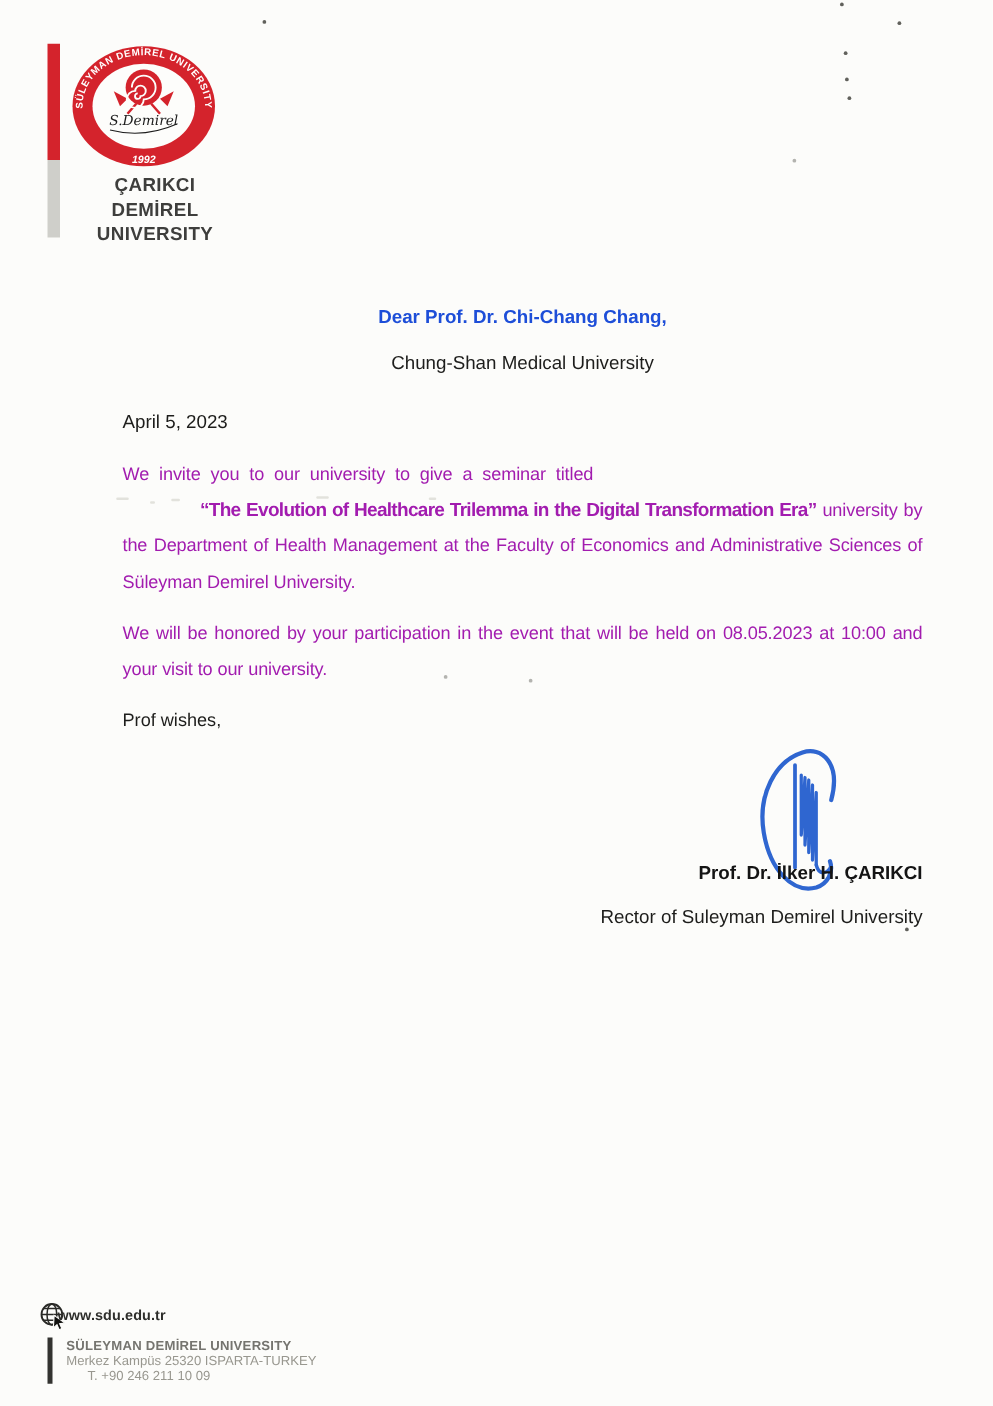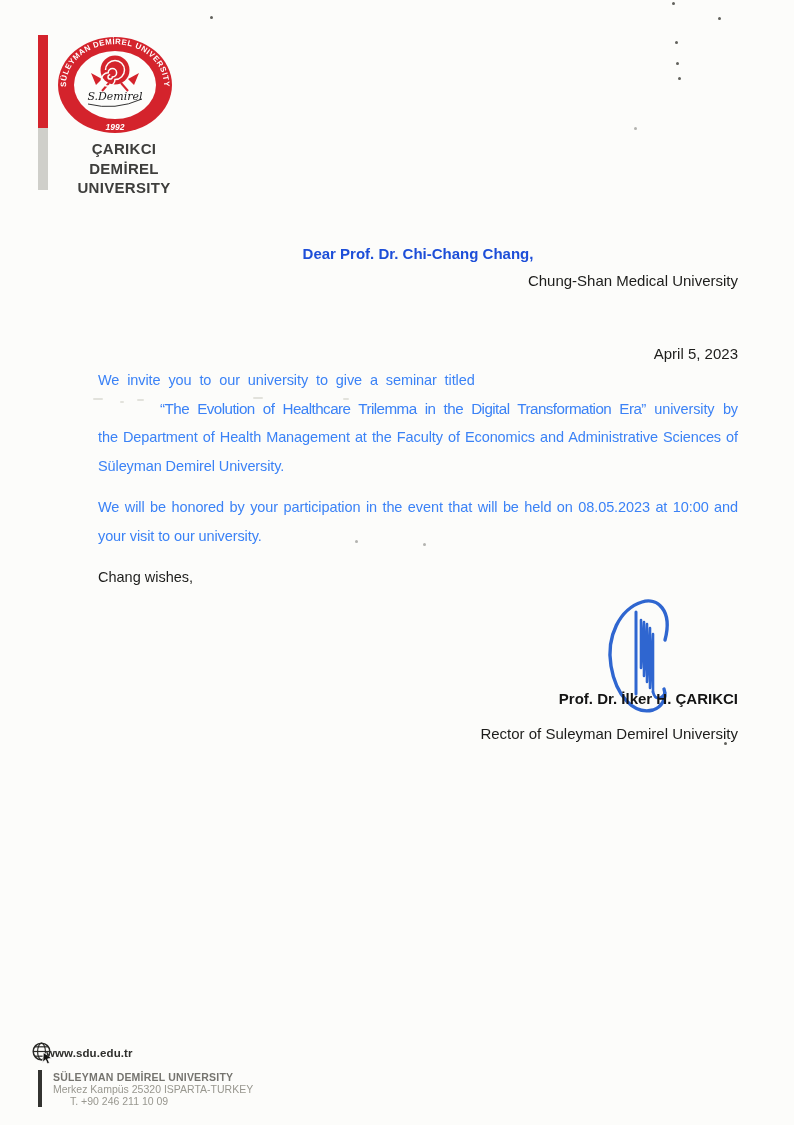--- a/index.html
+++ b/index.html
@@ -19,31 +19,31 @@
   .seal{left:57px;top:36px;}
   .wordmark{
     left:48px;top:139px;width:152px;
     text-align:center;font-weight:bold;font-size:15px;line-height:19.5px;
     color:#3e3e3c;letter-spacing:.3px;
   }
 
   
   .col{left:98px;width:640px;}
   .salutation{top:243px;text-align:center;font-weight:bold;font-size:15px;line-height:22px;color:#1d4ed8;}
-  .affiliation{top:270px;text-align:right;font-size:15px;line-height:22px;}
-  .dateline{top:343px;text-align:right;font-size:15px;line-height:22px;}
+  .affiliation{top:280px;text-align:center;font-size:15px;line-height:22px;}
+  .dateline{top:327px;text-align:left;font-size:15px;line-height:22px;}
 
-  .bodyblock{font-size:14.5px;line-height:28.5px;letter-spacing:-.1px;color:#3b82f6;}
+  .bodyblock{font-size:14.5px;line-height:28.5px;letter-spacing:-.1px;color:#a21caf;}
   .p1{top:366px;}
   .p2{top:493px;}
   .closing{top:563px;font-size:14.5px;line-height:28.5px;}
   .just{text-align:justify;text-align-last:justify;}
   .spread{word-spacing:4px;}
   .titleline{text-indent:62px;}
-  .seminar-title{font-size:15.2px;letter-spacing:-.55px;}
+  .seminar-title{font-size:15.2px;letter-spacing:-.55px;font-weight:bold;}
 
   .signer-name{top:688px;text-align:right;font-weight:bold;font-size:15px;line-height:22px;color:#141414;}
   .signer-title{top:723px;text-align:right;font-size:15px;line-height:22px;}
   .signature-svg{left:595px;top:594px;}
 
   
   .globe{left:31px;top:1041px;}
   .website{left:46px;top:1047px;font-size:11.5px;font-weight:bold;color:#2e2e2b;letter-spacing:.1px;}
   .footer-bar{left:38px;top:1070px;width:4px;height:37px;background:#333330;}
   .footer-org{left:53px;top:1071px;font-size:10.5px;font-weight:bold;color:#75746f;letter-spacing:.2px;}
@@ -103,21 +103,21 @@
     </div>
     <div class="just">the Department of Health Management at the Faculty of Economics and Administrative Sciences of</div>
     <div>Süleyman Demirel University.</div>
   </div>
 
   <div class="abs col bodyblock p2">
     <div class="just">We will be honored by your participation in the event that will be held on 08.05.2023 at 10:00 and</div>
     <div>your visit to our university.</div>
   </div>
 
-  <div class="abs col closing">Chang wishes,</div>
+  <div class="abs col closing">Prof wishes,</div>
 
   <svg class="abs signature-svg" width="90" height="126" viewBox="0 0 90 126">
     <g stroke="#2f66d0" fill="none" stroke-linecap="round" stroke-linejoin="round">
       <path d="M70 46 C78 16 62 3 47 8 C25 15 11 42 16 72 C21 102 39 121 58 116 C67 113 72 104 69 95" stroke-width="3.4"></path>
       <path d="M41 18 L41 100" stroke-width="3"></path>
       <path d="M46 26 L46 74 L49 28 L49 82 L52 30 L52 88 L55 34 L55 94 L58 40 L58 98" stroke-width="2.6"></path>
       <path d="M58 98 C60 106 66 106 70 99" stroke-width="2.8"></path>
     </g>
   </svg>
 

